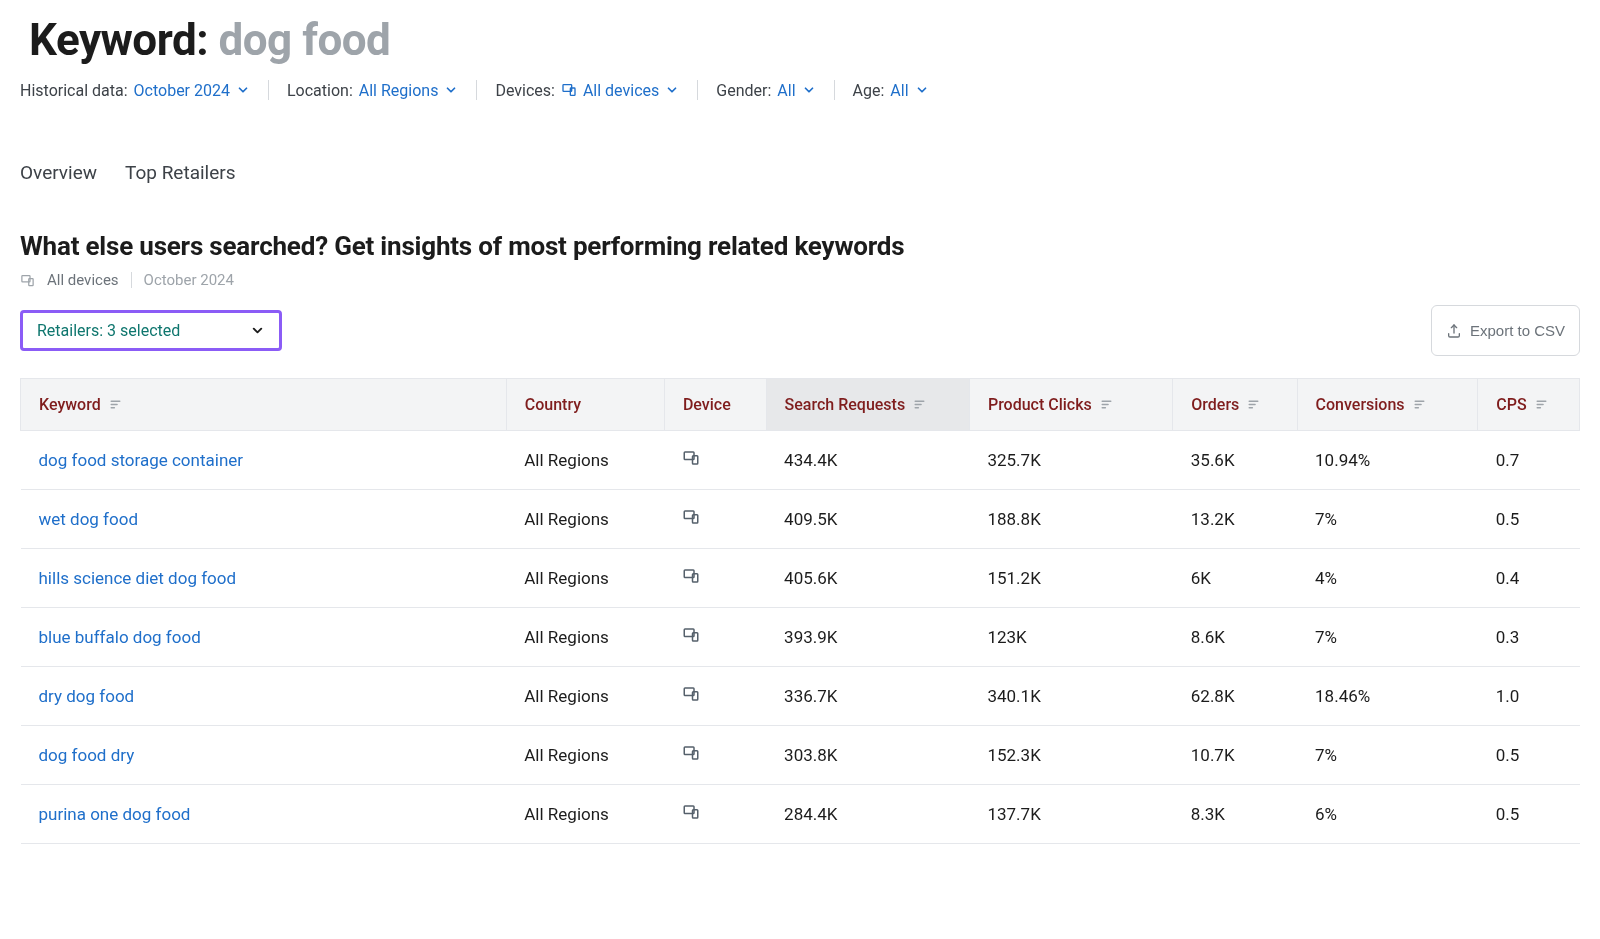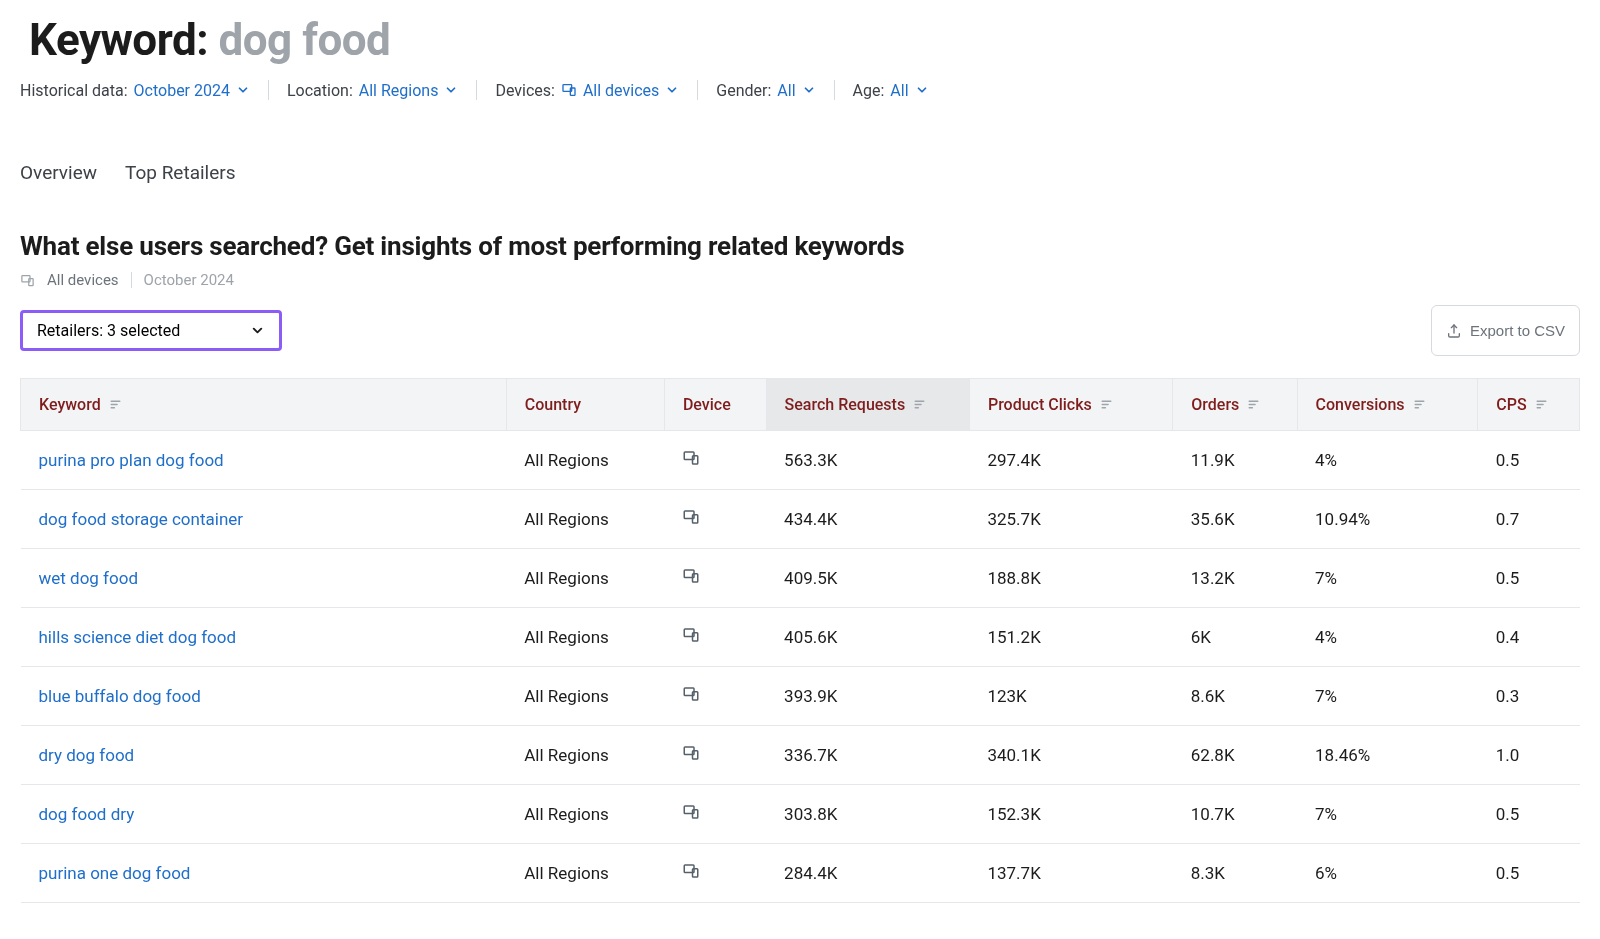--- a/index.html
+++ b/index.html
@@ -79,21 +79,21 @@
   }
   .retailers-dd{
     border:3px solid var(--accent-purple);
     border-radius:4px;
     padding:8px 14px;
     width:262px;
     display:flex;
     justify-content:space-between;
     align-items:center;
     font-size:16px;
-    color:#000000;
+    color:#0f766e;
     cursor:pointer;
     background:#fff;
   }
   .export-btn{
     border:1px solid #d6d9dd;
     border-radius:6px;
     padding:16px 14px;
     display:flex;
     align-items:center;
     gap:8px;
@@ -349,35 +349,20 @@
                 <line x1="4" y1="12" x2="15" y2="12"></line>
                 <line x1="4" y1="18" x2="10" y2="18"></line>
               </svg>
             </span>
           </div>
         </th>
       </tr>
   </thead>
   <tbody id="tbody">
       <tr>
-        <td class="kw"><a href="#">purina pro plan dog food</a></td>
-        <td>All Regions</td>
-        <td><span class="device-icon">
-            <svg width="18" height="18" viewBox="0 0 24 24" fill="none" stroke="#55606b" stroke-width="2">
-              <rect x="3" y="4" width="13" height="10" rx="1"></rect>
-              <rect x="14" y="9" width="7" height="11" rx="1"></rect>
-            </svg>
-          </span></td>
-        <td>563.3K</td>
-        <td>297.4K</td>
-        <td>11.9K</td>
-        <td>4%</td>
-        <td>0.5</td>
-      </tr>
-      <tr>
         <td class="kw"><a href="#">dog food storage container</a></td>
         <td>All Regions</td>
         <td><span class="device-icon">
             <svg width="18" height="18" viewBox="0 0 24 24" fill="none" stroke="#55606b" stroke-width="2">
               <rect x="3" y="4" width="13" height="10" rx="1"></rect>
               <rect x="14" y="9" width="7" height="11" rx="1"></rect>
             </svg>
           </span></td>
         <td>434.4K</td>
         <td>325.7K</td>

